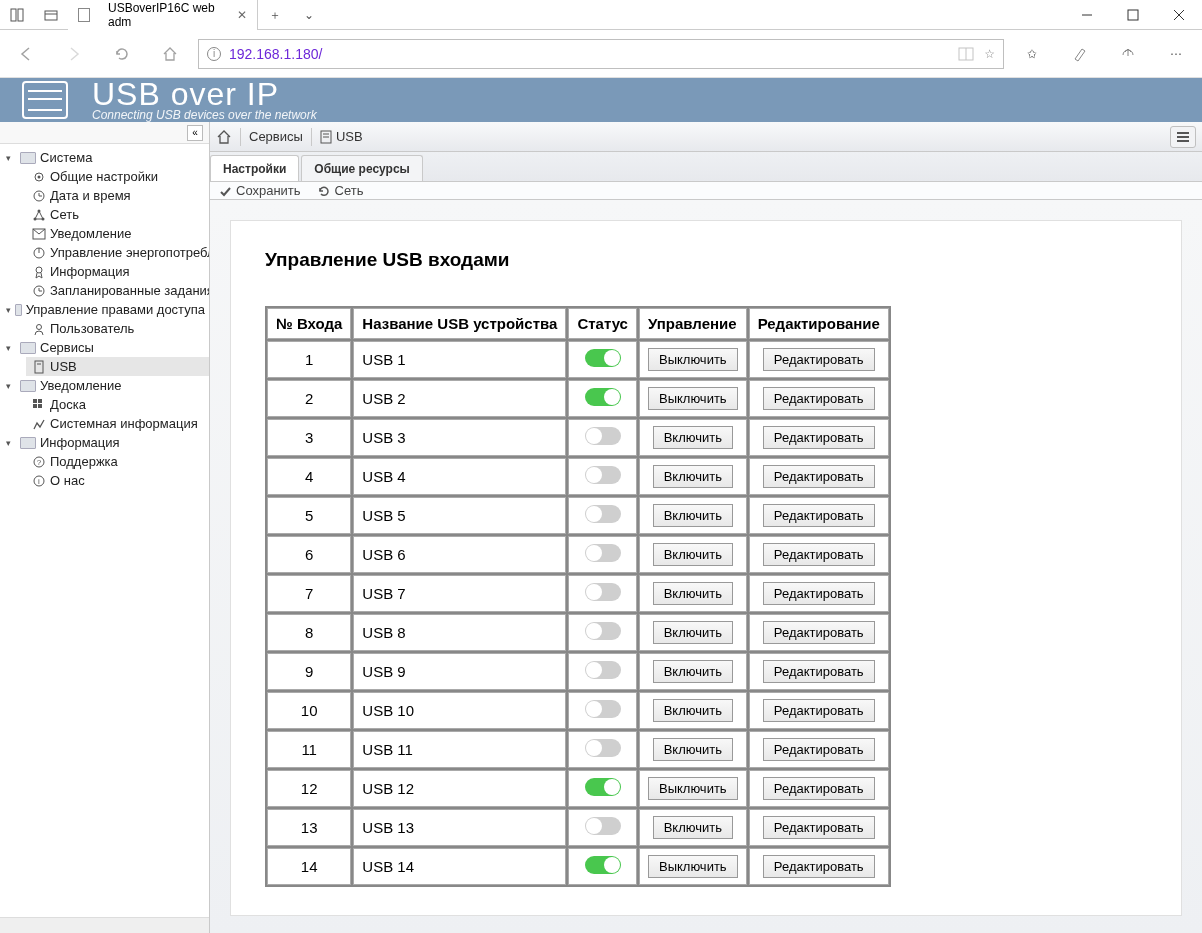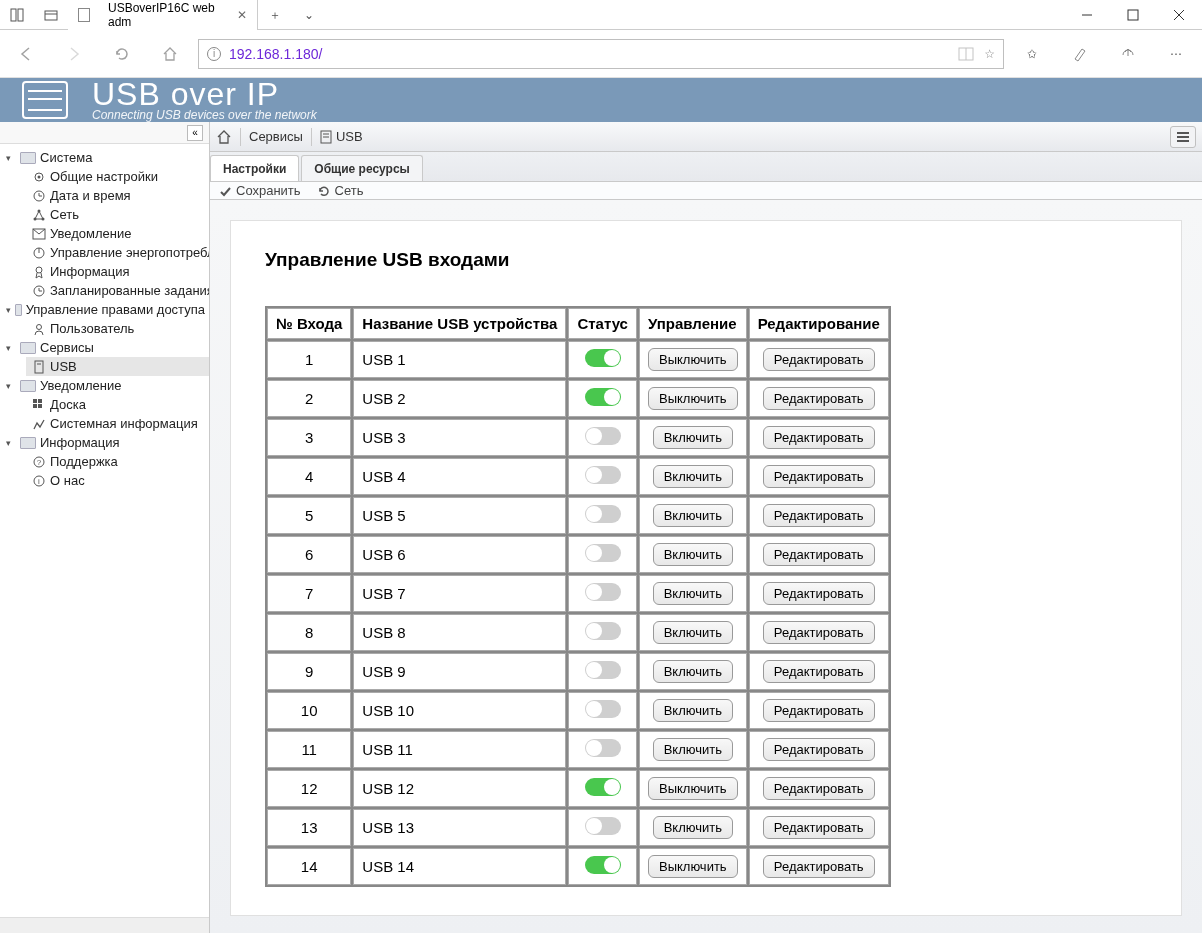--- a/index.html
+++ b/index.html
@@ -86,21 +86,21 @@
   table.usb th, table.usb td { background: #fff; border: 1px solid #aaa; padding: 6px 8px; font-size: 15px; }
   table.usb th { font-weight: bold; text-align: left; }
   table.usb td { vertical-align: middle; }
   table.usb td.center { text-align: center; }
   .toggle { width: 36px; height: 18px; border-radius: 10px; position: relative; display: inline-block; }
   .toggle.on { background: #49c74e; }
   .toggle.off { background: #cfcfcf; }
   .toggle .knob { width: 16px; height: 16px; border-radius: 50%; background: #fff; position: absolute; top: 1px; }
   .toggle.on .knob { right: 1px; }
   .toggle.off .knob { left: 1px; }
-  .tbl-btn { border: 1px solid #999; background: linear-gradient(#f8f8f8,#e8e8e8); padding: 3px 10px; font-size: 13px; cursor: pointer; border-radius: 6px; }
+  .tbl-btn { border: 1px solid #999; background: linear-gradient(#f8f8f8,#e8e8e8); padding: 3px 10px; font-size: 13px; cursor: pointer; border-radius: 0; }
 
   svg { display: block; }
 </style>
 </head>
 <body>
 
 <div class="titlebar">
   <div class="icon-btn">
       <svg width="14" height="14">
         <rect x="1" y="1" width="5" height="12" fill="none" stroke="#555"></rect>

